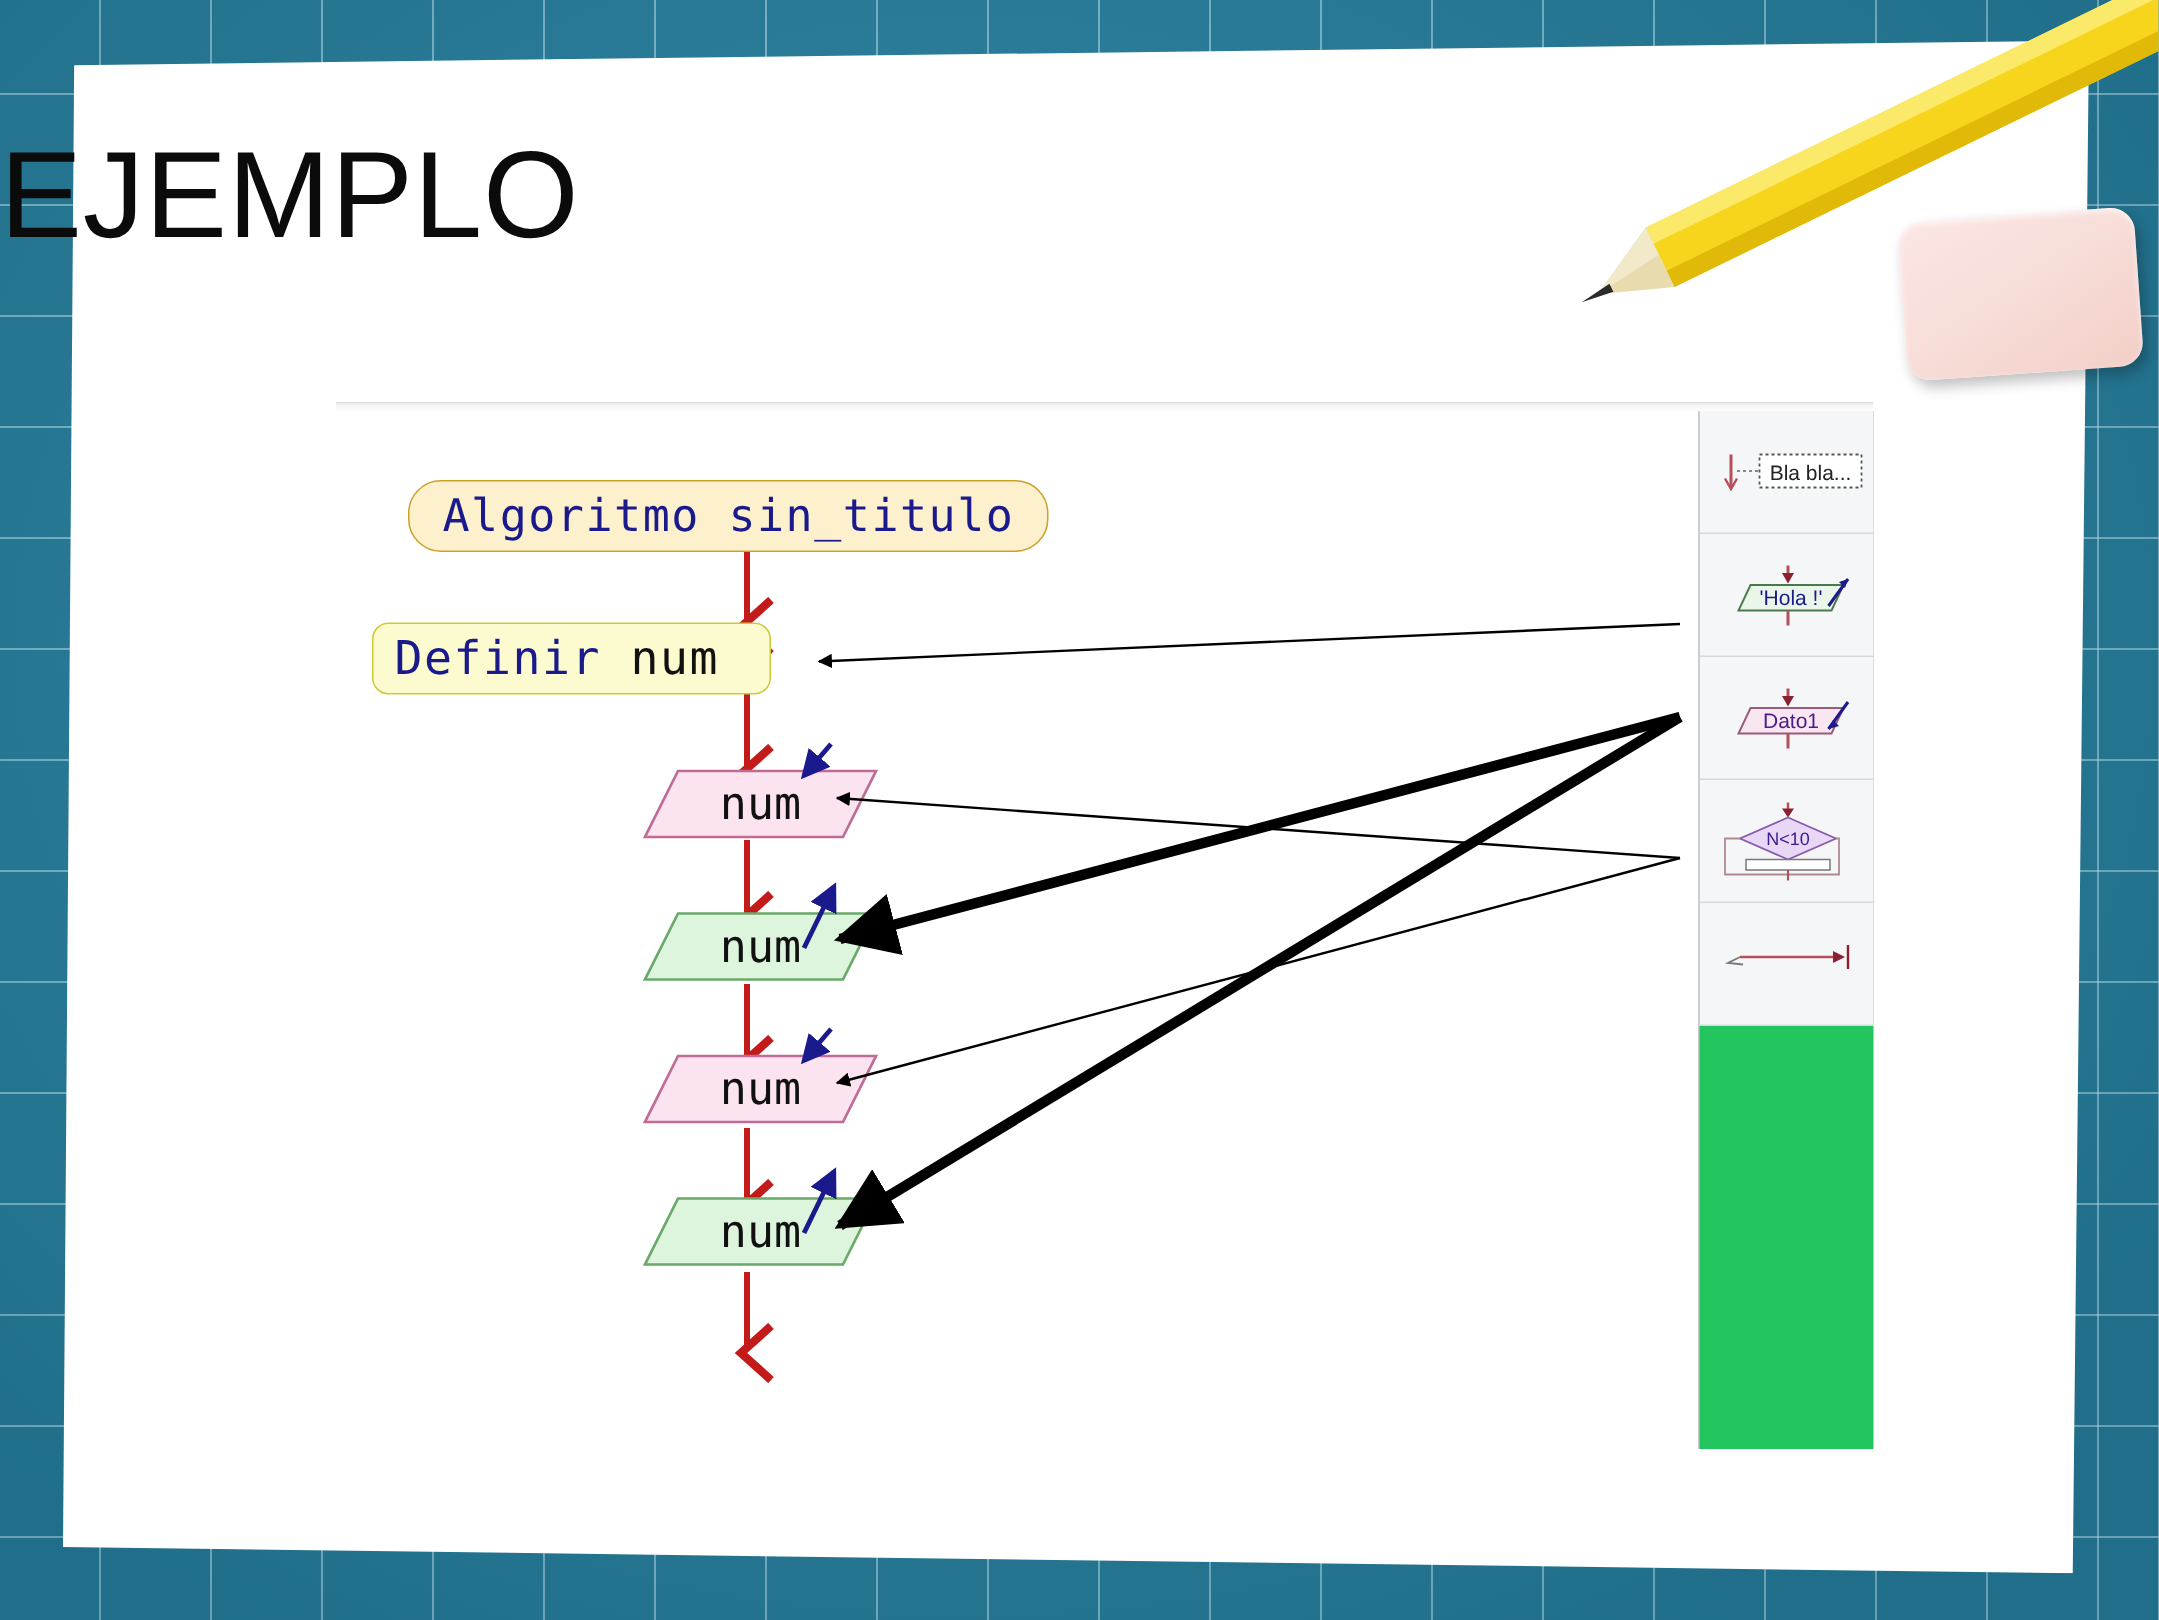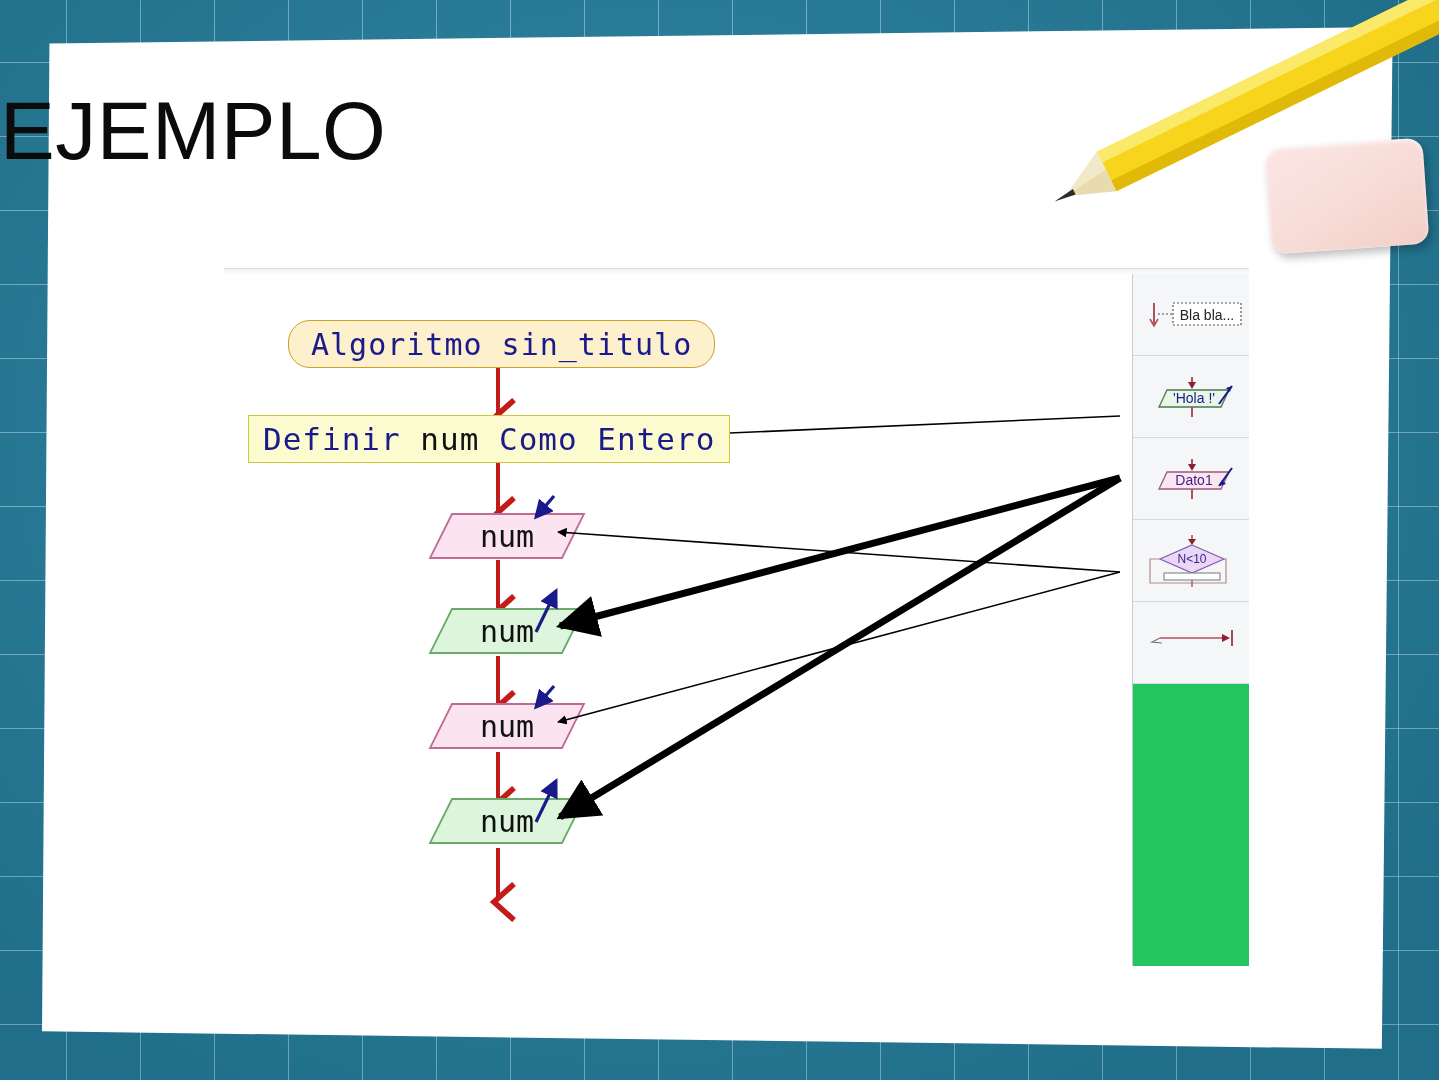--- a/index.html
+++ b/index.html
@@ -43,21 +43,21 @@
   }
   #shot-topborder{
     position:absolute;left:0;top:0;width:1025px;height:6px;
     background:linear-gradient(to bottom,#f2f2f2,#ffffff);
     border-top:1px solid #dcdcdc;
   }
   
   #canvas{position:absolute;left:0;top:6px;width:908px;height:692px;background:#fff;}
   
   .node{position:absolute;display:flex;align-items:center;justify-content:center;
-        font-family:"DejaVu Sans Mono","Liberation Mono",monospace;white-space:pre;}
+        font-family:"DejaVu Sans Mono","Liberation Mono",monospace;white-space:pre;border-radius:11px;}
   .terminator{
     border:1.6px solid #c9a227;border-radius:22px;background:#fdf0cd;
     color:#1a1a8c;font-size:30px;letter-spacing:1px;padding:0 22px;height:46px;
   }
   .define-box{
     border:1.6px solid #ccc93a;background:#fbfbcf;
     color:#1a1a8c;font-size:31px;letter-spacing:1px;height:46px;padding:0 14px;
   }
   .define-box .var{color:#111;}
   .io-label{
@@ -142,24 +142,24 @@
 
       <g>
         <line x1="896" y1="142" x2="322" y2="167" stroke="#000" stroke-width="1.6" marker-end="url(#blkhead)"></line>
         <line x1="896" y1="298" x2="334" y2="258" stroke="#000" stroke-width="1.6" marker-end="url(#blkhead)"></line>
         <line x1="896" y1="298" x2="334" y2="448" stroke="#000" stroke-width="1.6" marker-end="url(#blkhead)"></line>
         <line x1="896" y1="204" x2="336" y2="352" stroke="#000" stroke-width="7" marker-end="url(#blkhead)"></line>
         <line x1="896" y1="204" x2="336" y2="543" stroke="#000" stroke-width="7" marker-end="url(#blkhead)"></line>
       </g>
     </svg>
 
-    <div class="node terminator" style="left:64px;top:46px;">Algoritmo sin_titulo</div>
+    <div class="node terminator" style="left:48px;top:46px;">Algoritmo sin_titulo</div>
 
     <div class="node define-box" style="left:24px;top:141px;">
-      <span>Definir</span><span>&nbsp;</span><span class="var">num</span><span>&nbsp;</span><span>Como Entero</span>
+      <span>Definir</span><span>&nbsp;</span><span class="var">num</span><span>&nbsp;</span>
     </div>
 
     <div class="io-label" style="left:219px;top:234px;">num</div>
     <div class="io-label" style="left:219px;top:329px;">num</div>
     <div class="io-label" style="left:219px;top:424px;">num</div>
     <div class="io-label" style="left:219px;top:519px;">num</div>
 
   </div>
 
   <div id="palette">

